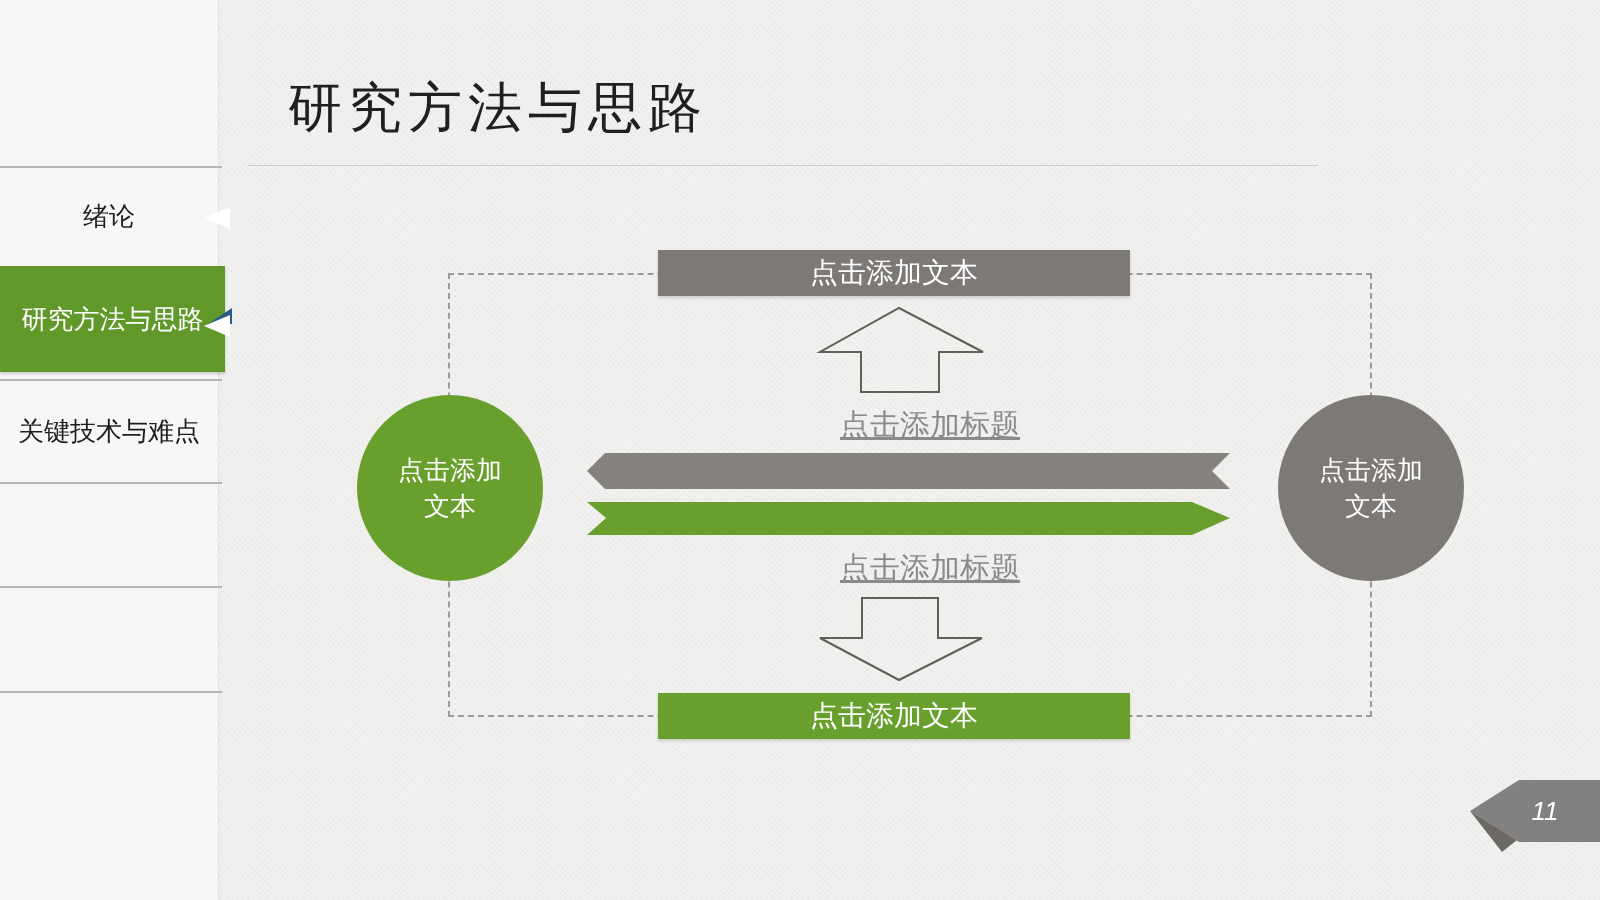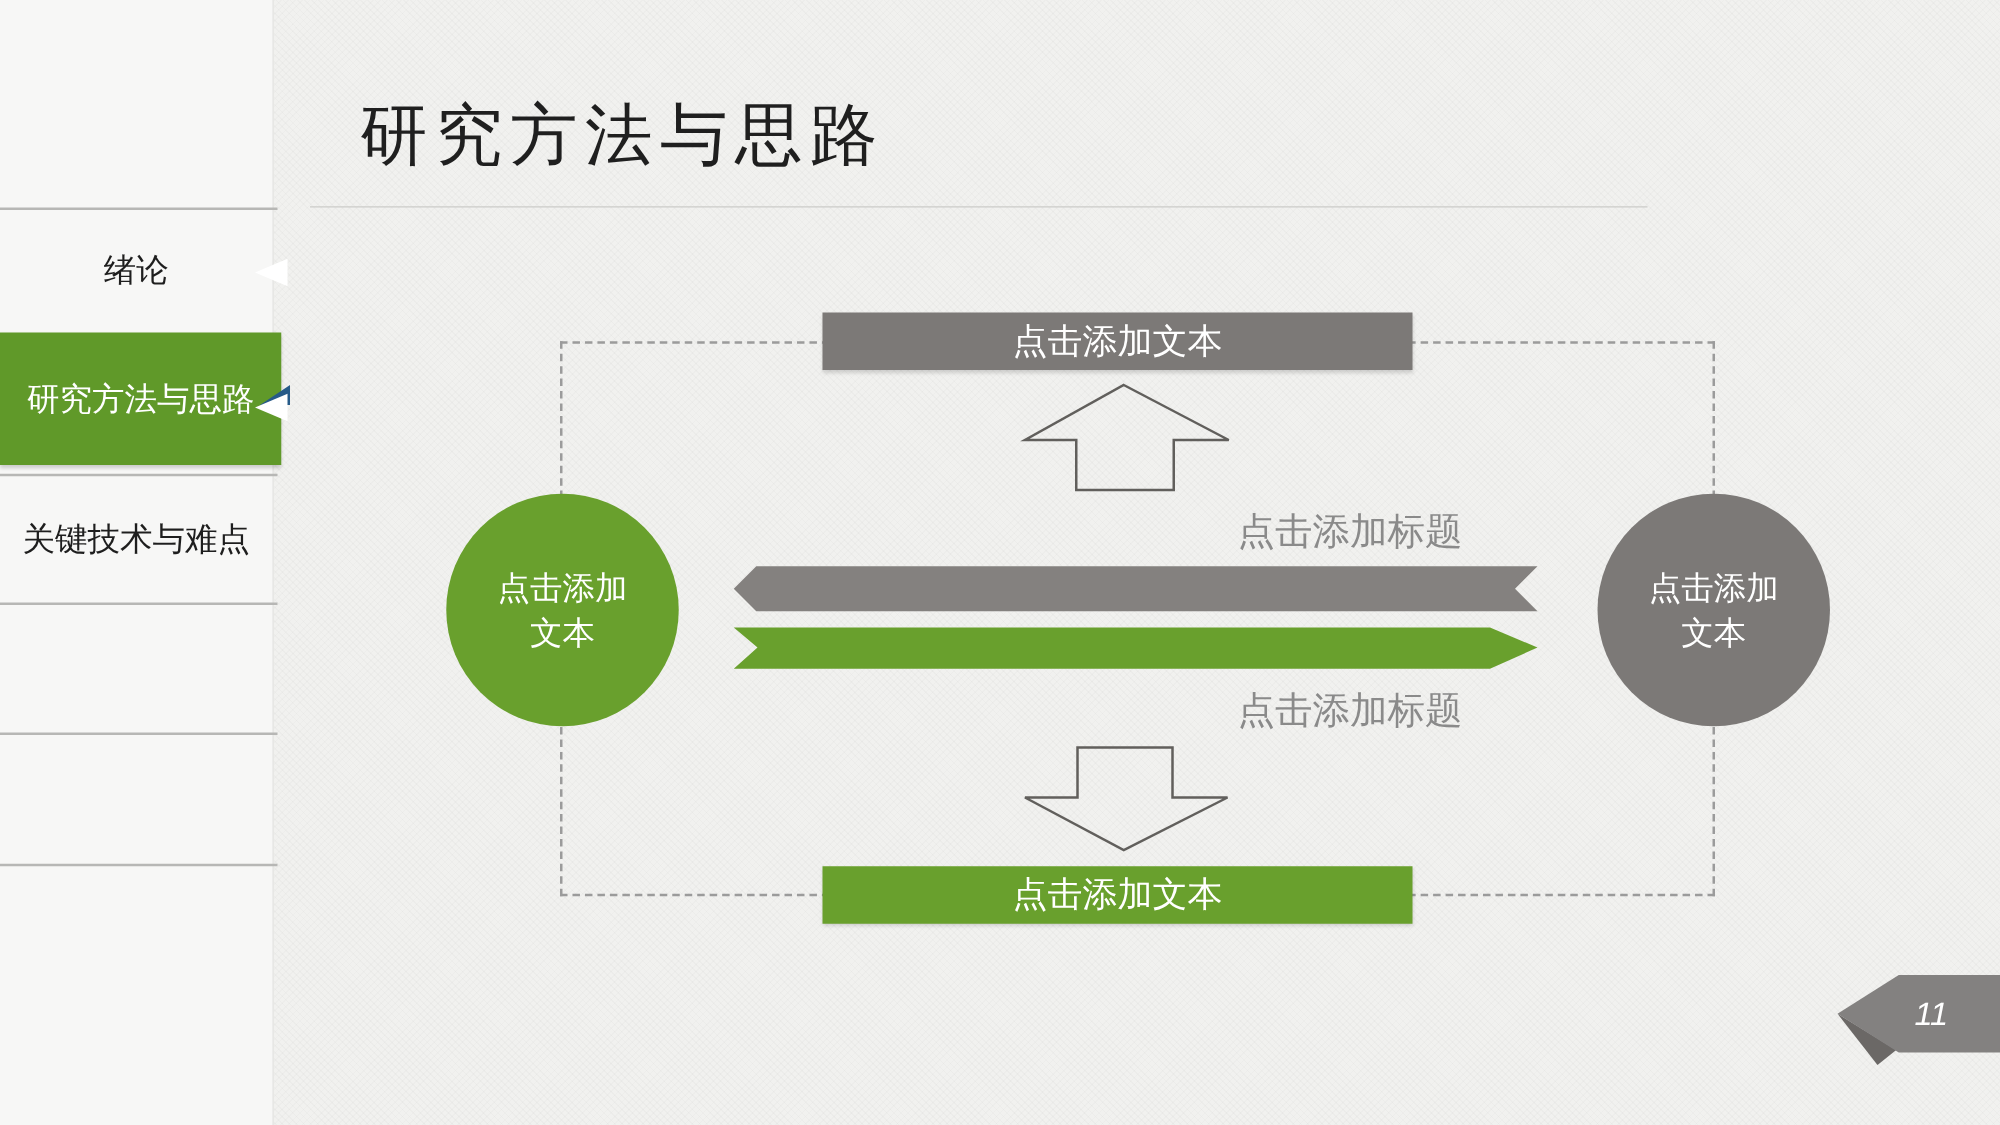--- a/index.html
+++ b/index.html
@@ -26,21 +26,21 @@
   .slide-title{position:absolute;left:288px;top:72px;font-size:54px;letter-spacing:6px;color:#1f1f1f;z-index:2;}
   .title-rule{position:absolute;left:248px;top:165px;width:1070px;height:1px;background:#cbcbc9;z-index:1;}
   
   .dashed-rect{position:absolute;left:448px;top:273px;width:924px;height:444px;
     border:2px dashed #9b9b9b;box-sizing:border-box;z-index:1;}
   .svg-layer{position:absolute;left:0;top:0;width:1600px;height:900px;z-index:2;}
   .bar{position:absolute;display:flex;align-items:center;justify-content:center;
     color:#ffffff;font-size:28px;z-index:3;}
   .bar.top{left:658px;top:250px;width:472px;height:46px;background:#7c7977;box-shadow:0 2px 3px rgba(0,0,0,0.15);}
   .bar.bottom{left:658px;top:693px;width:472px;height:46px;background:#69a02d;box-shadow:0 2px 3px rgba(0,0,0,0.15);}
-  .caption{position:absolute;width:480px;text-align:right;font-size:30px;color:#8a8a8a;z-index:3;}
+  .caption{position:absolute;width:480px;text-align:center;font-size:30px;color:#8a8a8a;z-index:3;text-decoration:underline;}
   .caption.upper{left:690px;top:405px;}
   .caption.lower{left:690px;top:548px;}
   .circle{position:absolute;width:186px;height:186px;border-radius:50%;
     display:flex;align-items:center;justify-content:center;text-align:center;
     color:#ffffff;font-size:26px;line-height:36px;z-index:3;}
   .circle .txt{width:116px;}
   .circle.left{left:357px;top:395px;background:#69a02d;}
   .circle.right{left:1278px;top:395px;background:#7c7977;}
   
   .page-num{position:absolute;left:1500px;top:780px;width:90px;height:62px;

